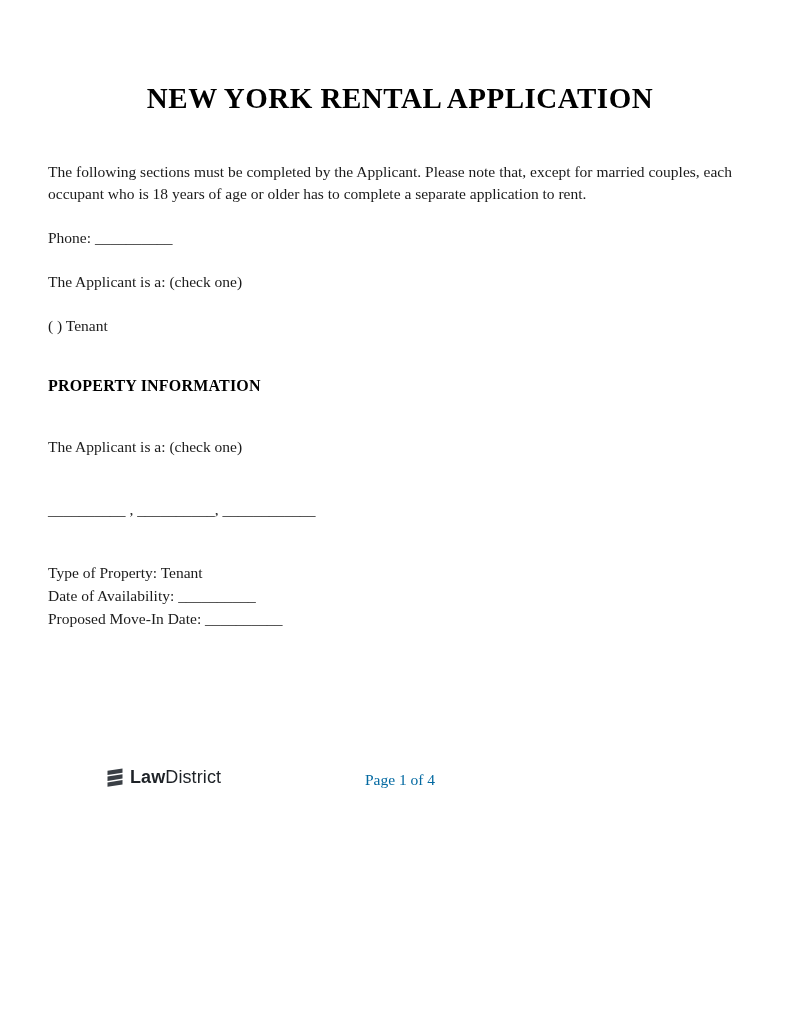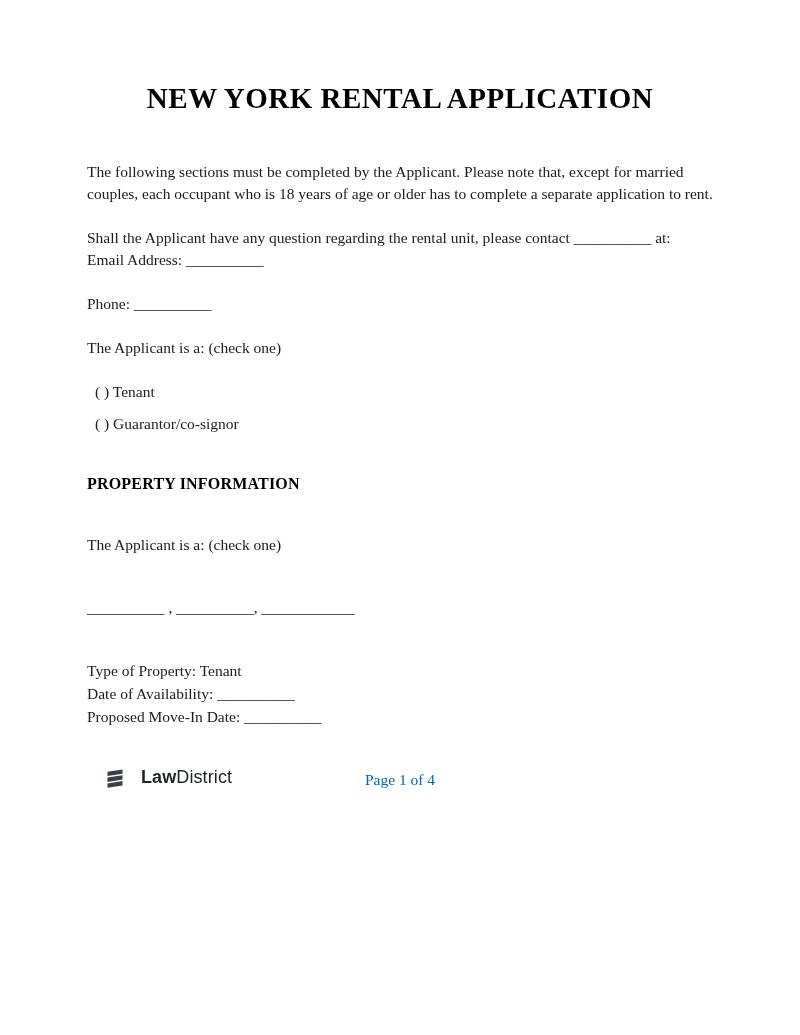--- a/index.html
+++ b/index.html
@@ -20,40 +20,40 @@
   .doc-title {
     margin: 82px 60px 0 60px;
     text-align: center;
     font-size: 29px;
     font-weight: 700;
     letter-spacing: 0.5px;
     color: #000000;
     font-family: "Liberation Serif", serif;
   }
   .content {
-    padding: 0 87px;
+    padding: 0 48px;
   }
   .para {
     font-size: 15.5px;
     line-height: 22px;
     margin: 0;
   }
   .intro {
     margin-top: 46px;
   }
   .gap-std {
     margin-top: 22px;
   }
   .line {
     display: block;
   }
   .option {
     font-size: 15.5px;
     line-height: 22px;
-    margin: 10px 0 0 8px;
+    margin: 10px 0 0 0;
   }
   .option.first {
     margin-top: 22px;
   }
   .section-title {
     margin: 40px 0 0 0;
     font-size: 16px;
     font-weight: 700;
     color: #000000;
     letter-spacing: 0.2px;
@@ -69,22 +69,22 @@
     left: 105px;
     right: 105px;
     bottom: 52px;
     height: 26px;
   }
   .logo {
     position: absolute;
     left: 0;
     top: 0;
     display: flex;
-    align-items: center;
-    gap: 16px;
+    align-items: flex-start;
+    gap: 5px;
   }
   .logo-icon {
     width: 20px;
     height: 20px;
     display: block;
   }
   .logo-text {
     font-family: "Liberation Sans", sans-serif;
     font-size: 18px;
     color: #1e2227;
@@ -110,33 +110,28 @@
 <body>
 
 <div class="page">
 
   <h1 class="doc-title">NEW YORK RENTAL APPLICATION</h1>
 
   <div class="content">
 
     <p class="para intro">The following sections must be completed by the Applicant. Please note that, except for married couples, each occupant who is 18 years of age or older has to complete a separate application to rent.</p>
 
-    <p class="para gap-std">
-      <span class="line">Shall the Applicant have any question regarding the rental unit, please contact __________ at:</span>
-      <span class="line">Email Address: __________</span>
-    </p>
 
     <p class="para gap-std">Phone: __________</p>
 
     <p class="para gap-std">The Applicant is a: (check one)</p>
 
     <p class="option first">( ) Tenant</p>
 
 
-    <p class="option">( ) Guarantor/co-signor</p>
 
     <h2 class="section-title">PROPERTY INFORMATION</h2>
 
     <p class="para gap-big">The Applicant is a: (check one)</p>
 
     <p class="para gap-big">__________ , __________, ____________</p>
 
     <p class="para gap-big">Type of Property: Tenant</p>
 
     <p class="para tight">Date of Availability: __________</p>

